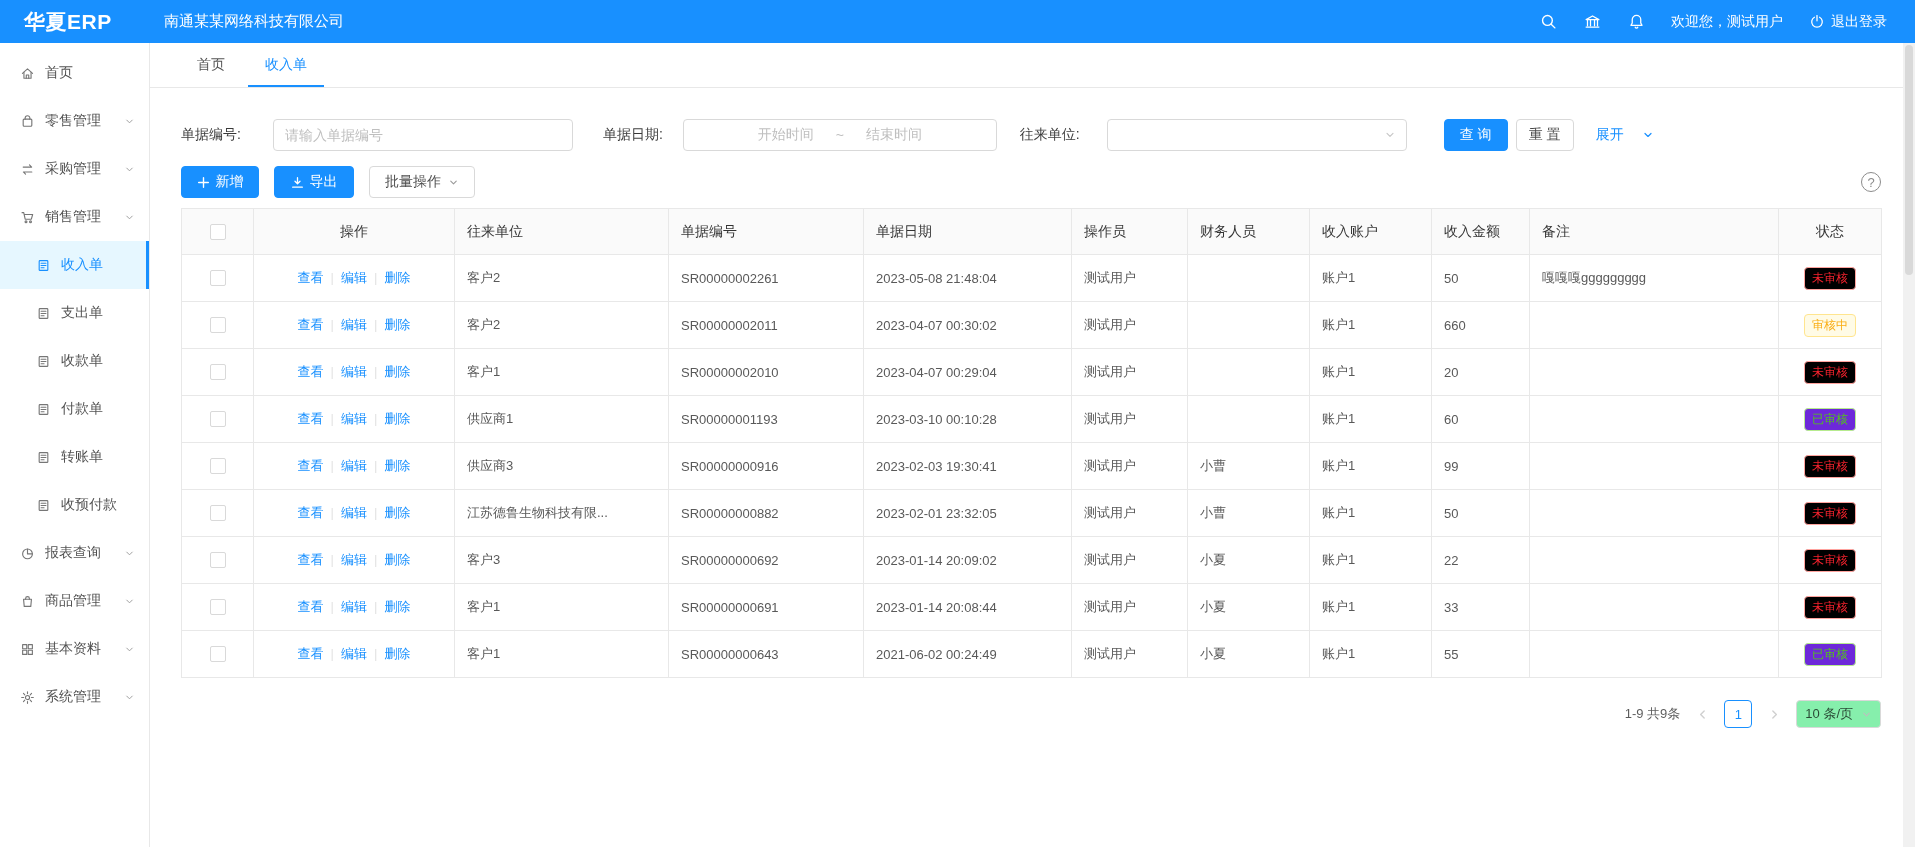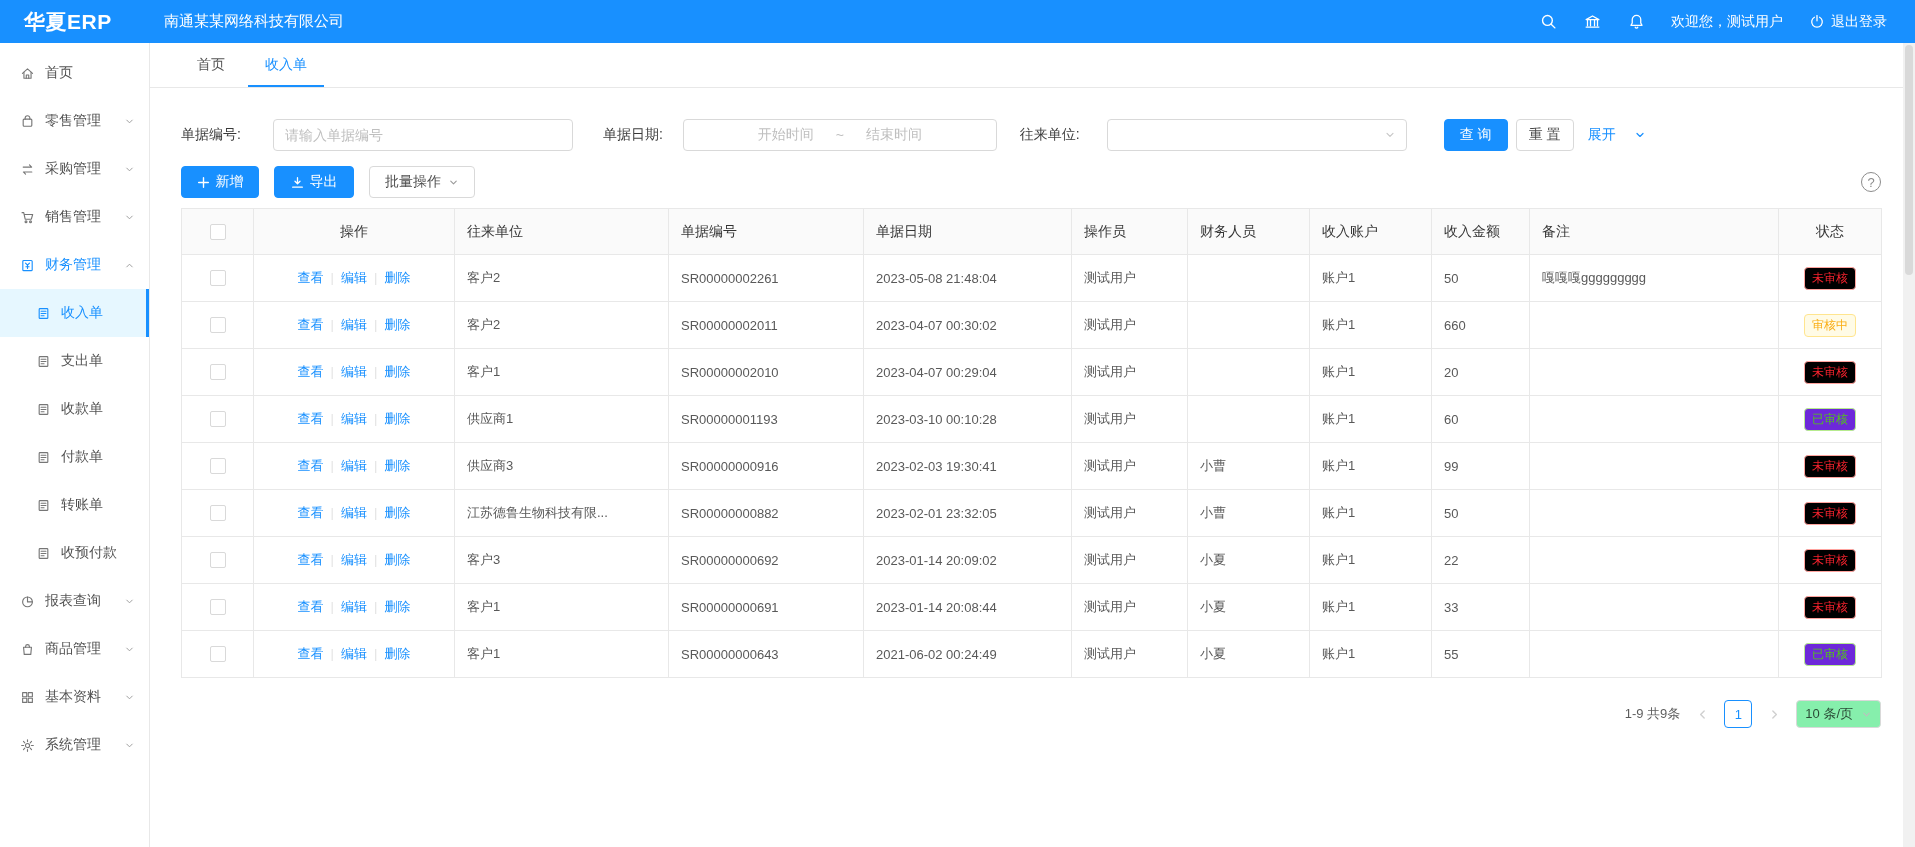--- a/index.html
+++ b/index.html
@@ -51,21 +51,21 @@
     display:flex;align-items:center;justify-content:center;gap:22px;color:#bfbfbf;font-size:14px;cursor:text}
   .partner-label{margin-left:23px}
   .select{width:300px;height:32px;border:1px solid #d9d9d9;border-radius:4px;margin-left:27px;
     display:flex;align-items:center;justify-content:flex-end;padding:0 10px;color:#c6c6c6;cursor:pointer}
   .btn{height:32px;border-radius:4px;border:1px solid #d9d9d9;background:#fff;font-size:14px;
     font-family:inherit;color:rgba(0,0,0,.72);display:inline-flex;align-items:center;justify-content:center;
     cursor:pointer;padding:0 15px;white-space:nowrap}
   .btn.primary{background:#1890ff;border-color:#1890ff;color:#fff}
   .search-btn{margin-left:37px;width:64px}
   .reset-btn{margin-left:8px;width:58px}
-  .expand{margin-left:14px;color:#1890ff;display:flex;align-items:center;gap:18px;cursor:pointer;white-space:nowrap}
+  .expand{margin-left:22px;color:#1890ff;display:flex;align-items:center;gap:18px;cursor:pointer;white-space:nowrap}
   
   .toolbar{display:flex;align-items:center;margin-top:15px;height:32px;width:1700px}
   .btn .b-icon{width:13px;height:13px;margin-right:6px;display:flex;align-items:center}
   .btn .b-chev{margin-left:7px;color:#9a9a9a;display:flex;align-items:center}
   .add-btn{width:78px}
   .export-btn{margin-left:15px;width:80px}
   .batch-btn{margin-left:15px}
   .help{margin-left:auto;width:20px;height:20px;border:1px solid #8c8c8c;border-radius:50%;
     color:#8c8c8c;font-size:13px;display:flex;align-items:center;justify-content:center;cursor:pointer}
   
@@ -183,34 +183,20 @@
             <circle cx="11.2" cy="12.6" r="1"></circle>
           </svg>
         </span>
         <span class="s-label">销售管理</span>
         <span class="chev">
           <svg viewBox="0 0 14 14" width="11" height="11" fill="none" stroke="currentColor" stroke-width="1.2" stroke-linecap="round" stroke-linejoin="round">
             <path d="M3.5 5.2 7 8.7l3.5-3.5"></path>
           </svg>
         </span>
       </div>
-      <div class="side-item open">
-        <span class="s-icon">
-          <svg viewBox="0 0 16 16" width="15" height="15" fill="none" stroke="currentColor" stroke-width="1.2" stroke-linecap="round" stroke-linejoin="round">
-            <rect x="3" y="2.6" width="10" height="10.8" rx="1"></rect>
-            <path d="M5.9 5.4 8 7.7l2.1-2.3M8 7.7v3.4M6.3 9.3h3.4"></path>
-          </svg>
-        </span>
-        <span class="s-label">财务管理</span>
-        <span class="chev">
-          <svg viewBox="0 0 14 14" width="11" height="11" fill="none" stroke="currentColor" stroke-width="1.2" stroke-linecap="round" stroke-linejoin="round">
-            <path d="M3.5 8.8 7 5.3l3.5 3.5"></path>
-          </svg>
-        </span>
-      </div>
       <div class="side-item child active">
         <span class="s-icon">
           <svg viewBox="0 0 16 16" width="15" height="15" fill="none" stroke="currentColor" stroke-width="1.2" stroke-linecap="round" stroke-linejoin="round">
             <rect x="3.4" y="2.8" width="9.2" height="10.4" rx=".8"></rect>
             <path d="M5.4 5.6h5.2M5.4 8h5.2M5.4 10.4h3.2"></path>
           </svg>
         </span>
         <span class="s-label">收入单</span>
       </div>
       <div class="side-item child">

